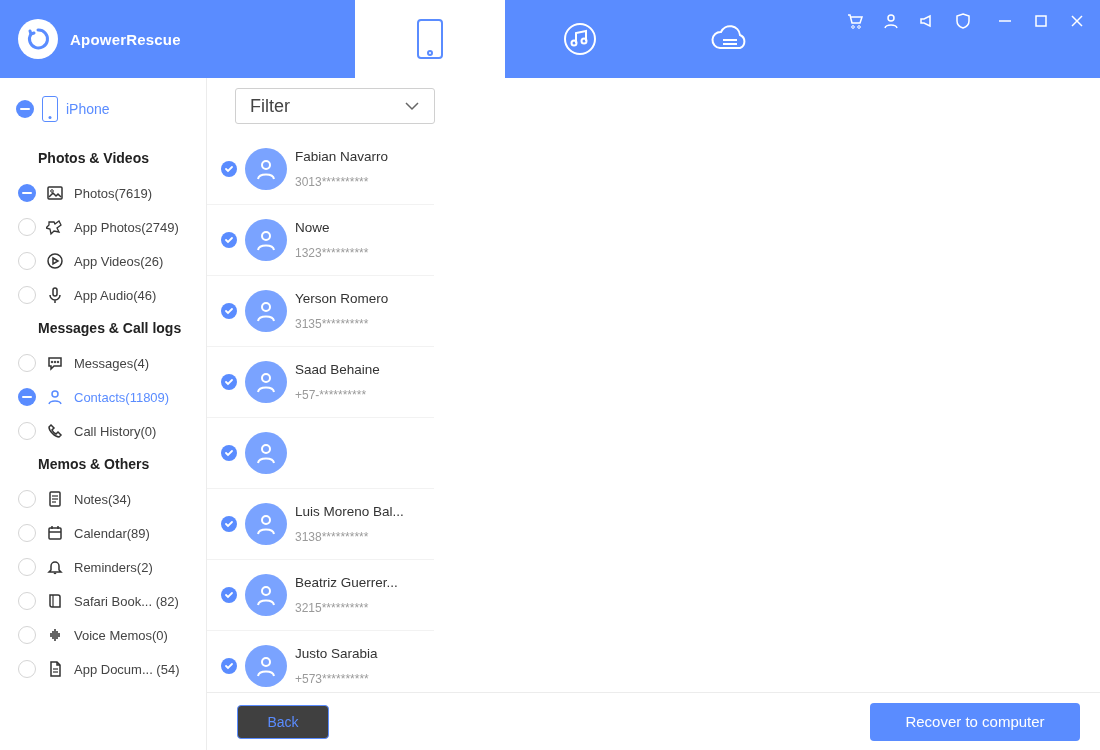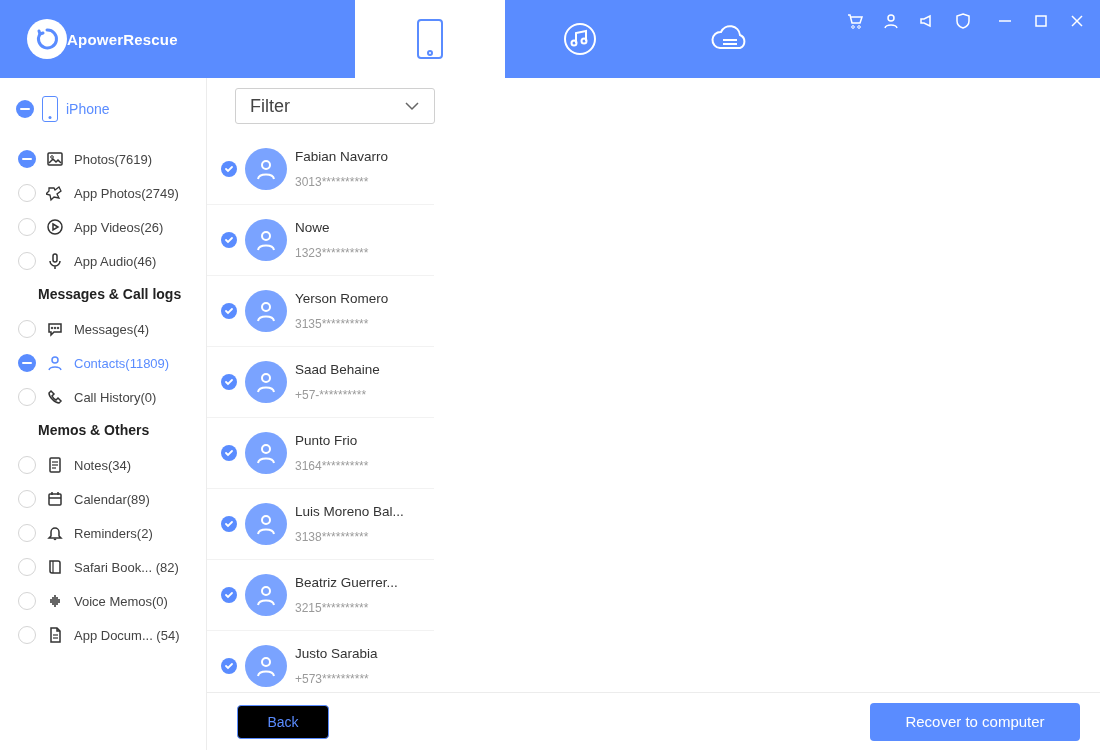--- a/index.html
+++ b/index.html
@@ -3,21 +3,21 @@
 <meta charset="utf-8">
 <style>
 * { box-sizing: border-box; margin: 0; padding: 0; font-family: -apple-system, "Segoe UI", Arial, sans-serif; }
 html, body { width: 1100px; height: 750px; overflow: hidden; background: #fff; }
 
 
 .topbar {
   height: 78px; background: #5a8cff; color: #fff;
   display: flex; align-items: center; position: relative;
 }
-.logo-wrap { display: flex; align-items: center; padding-left: 27px; }
+.logo-wrap { display: flex; align-items: center; padding-left: 18px; gap: 12px; }
 .logo-circle { width: 40px; height: 40px; border-radius: 50%; background: #fff; display: flex; align-items: center; justify-content: center; }
 .logo-circle svg { width: 24px; height: 24px; fill: #5a8cff; }
 .logo-text { font-size: 15px; font-weight: 600; letter-spacing: .2px; }
 
 .top-tabs { position: absolute; left: 355px; top: 0; height: 78px; display: flex; }
 .top-tab { width: 150px; height: 78px; display: flex; align-items: center; justify-content: center; cursor: pointer; }
 .top-tab svg { stroke: #fff; fill: none; }
 .top-tab.active { background: #fff; }
 .top-tab.active svg { stroke: #5a8cff; }
 
@@ -64,21 +64,21 @@
 .row-check svg { stroke: #fff; fill: none; }
 .avatar { width: 42px; height: 42px; border-radius: 50%; background: #7aa3ff; display: flex; align-items: center; justify-content: center; flex: 0 0 42px; }
 .avatar svg { stroke: #fff; fill: none; }
 .contact-info { display: flex; flex-direction: column; gap: 11px; overflow: hidden; width: 120px; }
 .contact-name { font-size: 13.5px; color: #333; white-space: nowrap; overflow: hidden; text-overflow: ellipsis; }
 .contact-phone { font-size: 12px; color: #9a9a9a; white-space: nowrap; overflow: hidden; text-overflow: ellipsis; }
 .detail-pane { flex: 1; background: #fff; }
 
 
 .footer { height: 58px; background: #fff; border-top: 1px solid #ececec; display: flex; align-items: center; justify-content: space-between; padding: 0 20px 0 30px; }
-.btn-back { width: 92px; height: 34px; border: 1px solid #5a8cff; color: #5a8cff; background: #000000; border-radius: 4px; font-size: 14px; cursor: pointer; }
+.btn-back { width: 92px; height: 34px; border: 1px solid #5a8cff; color: #5a8cff; background: #404040; border-radius: 4px; font-size: 14px; cursor: pointer; }
 .btn-recover { width: 210px; height: 38px; background: #5a8cff; color: #fff; border: none; border-radius: 4px; font-size: 15px; font-weight: 500; cursor: pointer; }
 </style>
 </head>
 <body>
 
 <div class="topbar">
   <div class="logo-wrap">
     <div class="logo-circle">
       <svg viewBox="0 0 24 24">
           <path d="M12 3 A9 9 0 1 1 5 7" stroke="#5a8cff" stroke-width="3" fill="none" stroke-linecap="round"></path>
@@ -159,20 +159,21 @@
 
 <div class="body">
 
   <div class="sidebar">
     <div class="device-row">
       <div class="circ-check"></div>
       <div class="device-phone-icon"></div>
       <div class="device-label">iPhone</div>
     </div>
     <div id="sidebar-sections">
+        <div class="section-title">Photos &amp; Videos</div>
         <div class="sb-item">
           <div class="circ-check"></div>
           <div class="sb-icon">
             <svg width="18" height="18" viewBox="0 0 18 18">
               <rect x="2" y="3" width="14" height="12" rx="1" stroke-width="1.5"></rect>
               <circle cx="6" cy="7" r="1.3"></circle>
               <path d="M3 13l4-4 3 3 2-2 3 3" stroke-width="1.5"></path>
             </svg>
           </div>
           <div class="sb-label">Photos(7619)</div>
@@ -398,24 +399,20 @@
               <svg width="10" height="10" viewBox="0 0 10 10">
                 <path d="M2 5l2 2 4-4" stroke-width="1.8" stroke-linecap="round"></path>
               </svg>
             </div>
             <div class="avatar">
               <svg width="24" height="24" viewBox="0 0 24 24">
                 <circle cx="12" cy="8" r="4" stroke-width="2"></circle>
                 <path d="M4 22c1-6 15-6 16 0" stroke-width="2"></path>
               </svg>
             </div>
-            <div class="contact-info">
-              <div class="contact-name">Punto Frio</div>
-              <div class="contact-phone">3164**********</div>
-            </div>
           </div>
           <div class="contact-row">
             <div class="row-check">
               <svg width="10" height="10" viewBox="0 0 10 10">
                 <path d="M2 5l2 2 4-4" stroke-width="1.8" stroke-linecap="round"></path>
               </svg>
             </div>
             <div class="avatar">
               <svg width="24" height="24" viewBox="0 0 24 24">
                 <circle cx="12" cy="8" r="4" stroke-width="2"></circle>

